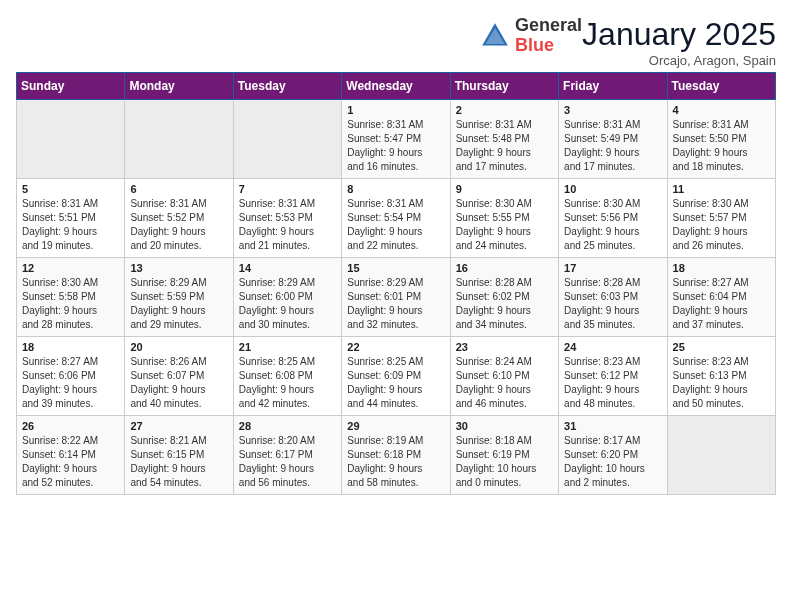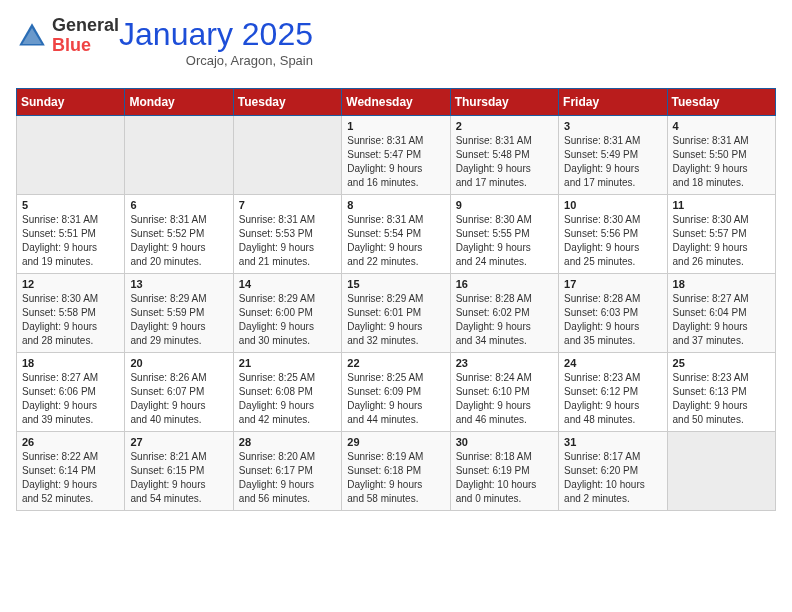--- a/index.html
+++ b/index.html
@@ -5,23 +5,23 @@
     * { margin: 0; padding: 0; box-sizing: border-box; }
     body {
       font-family: Arial, sans-serif;
       background: #fff;
       width: 792px;
       min-height: 612px;
       padding: 16px;
     }
     .header {
       display: flex;
-      justify-content: flex-start;
+      justify-content: flex-end;
       align-items: flex-start;
-      margin-bottom: 20px;
+      margin-bottom: 4px;
     }
     .logo {
       display: flex;
       align-items: center;
       gap: 4px;
     }
     .logo-text {
       display: flex;
       flex-direction: column;
       line-height: 1.1;
@@ -39,33 +39,33 @@
     .logo-icon {
       width: 32px;
       height: 32px;
     }
     .title-block {
       text-align: right;
     }
     .month-title {
       font-size: 32px;
       font-weight: 300;
-      color: #1d4ed8;
+      color: #0f172a;
     }
     .location-title {
       font-size: 13px;
       color: #555;
     }
     .calendar {
       width: 100%;
       border-collapse: collapse;
       border: 1px solid #ccc;
     }
     .calendar th {
-      background-color: #b91c1c;
+      background-color: #701a75;
       color: #fff;
       font-size: 12px;
       font-weight: bold;
       padding: 6px 4px;
       text-align: left;
       border: 1px solid #1d5a9e;
     }
     .calendar td {
       vertical-align: top;
       border: 1px solid #ccc;

